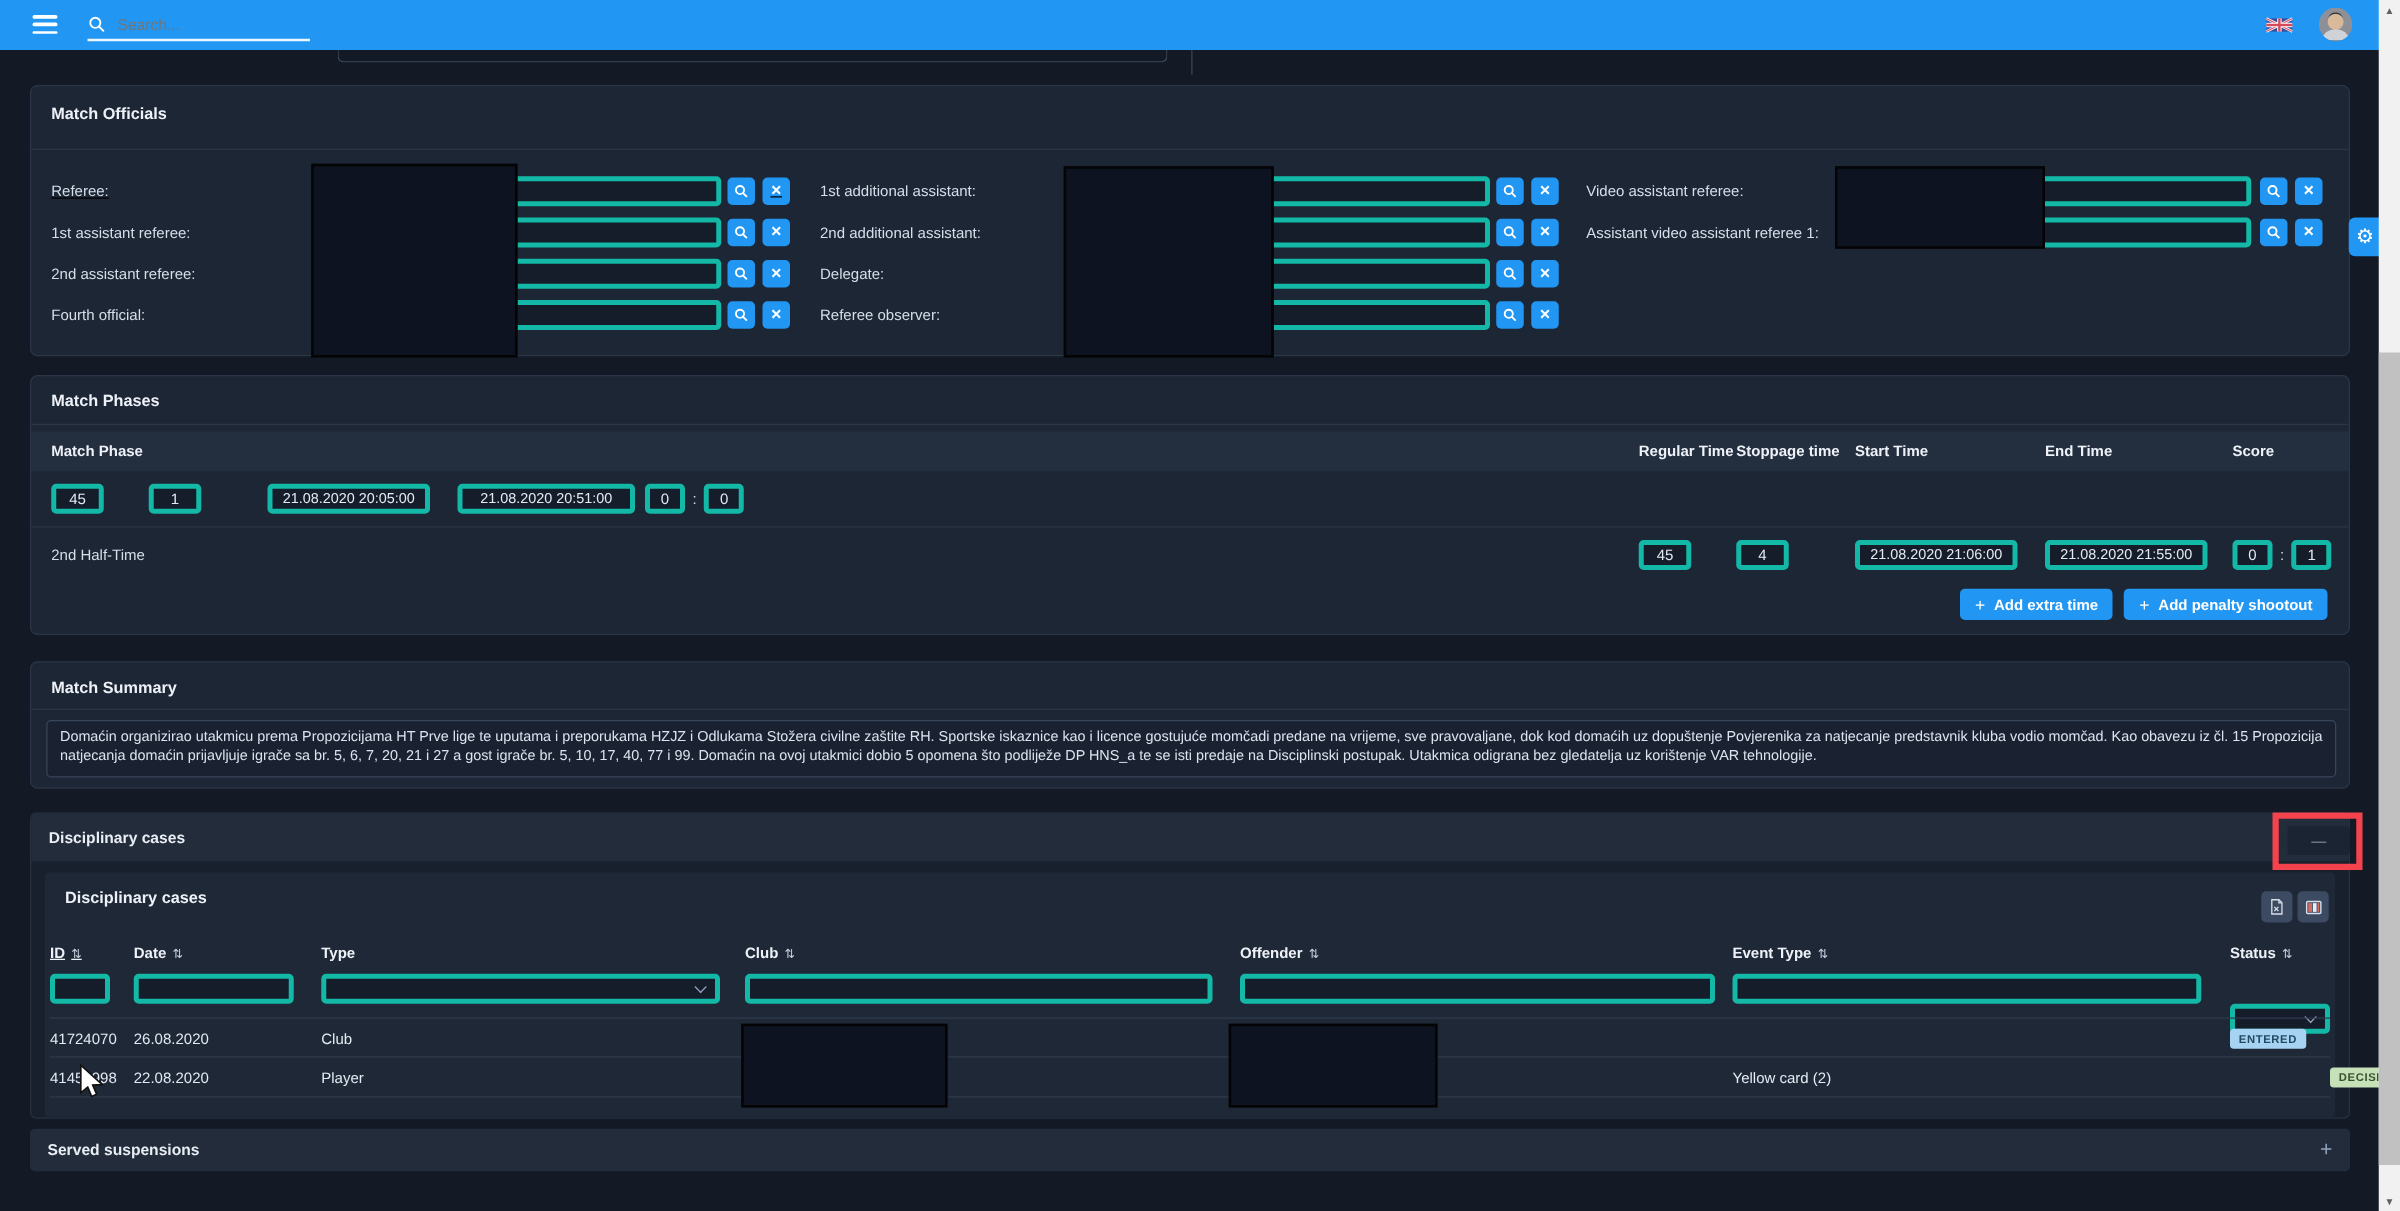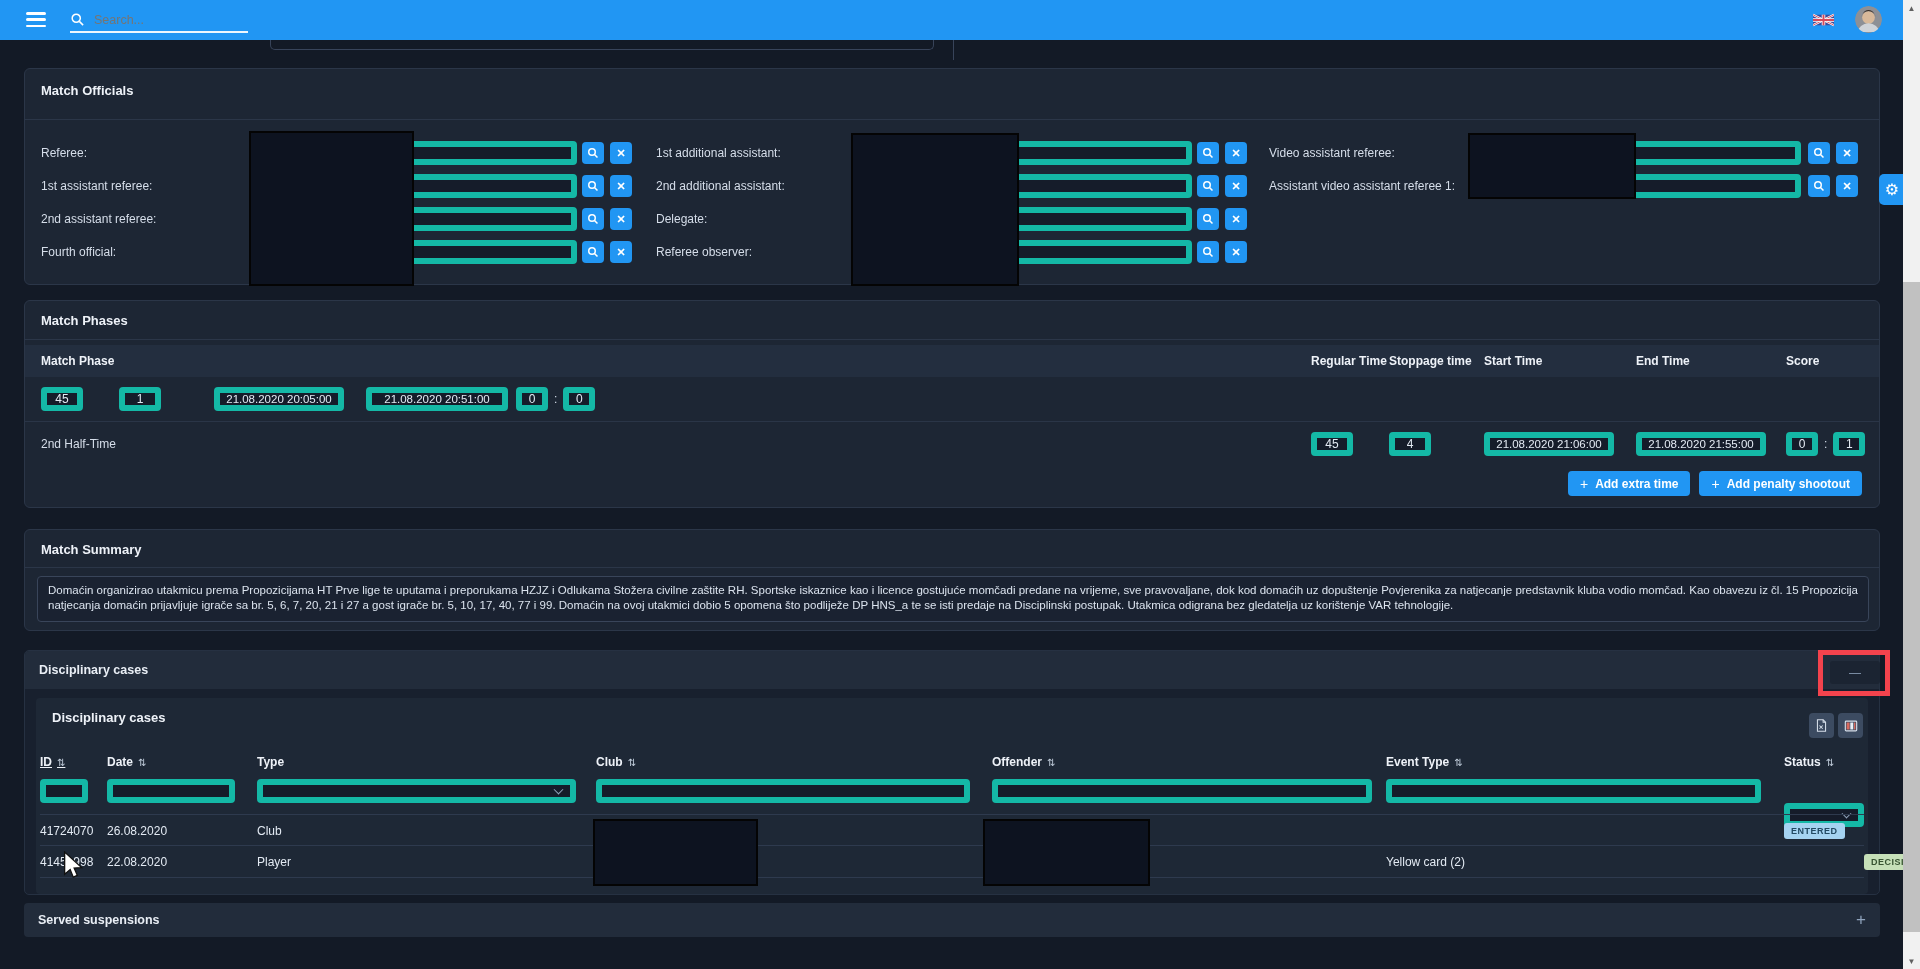--- a/index.html
+++ b/index.html
@@ -3,21 +3,21 @@
 <meta charset="utf-8">
 <style>
   html,body{margin:0;padding:0;background:#131a26;width:1920px;height:969px;overflow:hidden;
     font-family:"Liberation Sans",sans-serif;position:relative;}
   .abs{position:absolute;}
   .panel{position:absolute;background:#1d2634;border:1px solid #2b3648;border-radius:6px;box-sizing:border-box;}
   .ptitle{font-size:13px;font-weight:bold;color:#eef2f8;}
   .hdiv{position:absolute;left:0;right:0;height:1px;background:#2b3648;}
   .row{position:absolute;display:flex;align-items:center;}
   .lbl{font-size:12px;color:#d6deea;white-space:nowrap;flex:none;}
-  .inp{box-sizing:border-box;background:#151c2a;border:6px solid #14b8a6;border-radius:4px;height:24px;
+  .inp{box-sizing:border-box;background:#151c2a;border:4px solid #14b8a6;border-radius:4px;height:24px;
     color:#e3eaf3;font-size:12px;padding:0 8px;outline:none;}
   .ctr{text-align:center;padding:0 2px;}
   .sqbtn{width:22px;height:22px;border-radius:4px;background:#2196f3;display:flex;align-items:center;
     justify-content:center;flex:none;cursor:pointer;}
   .x{color:#fff;font-size:11px;line-height:1;font-weight:bold;}
   .redact{position:absolute;background:#0d1320;border:2px solid #040404;z-index:6;}
   .bluebtn{height:25px;background:#2196f3;border-radius:4px;color:#fff;font-size:12px;font-weight:bold;
     display:flex;align-items:center;padding:0 12px;gap:7px;cursor:pointer;}
   .plus{font-size:14px;font-weight:normal;}
   .secbar{position:absolute;background:#222c3b;display:flex;align-items:center;padding:0 14px;
@@ -79,21 +79,21 @@
   </div>
 </div>
 
 <div class="abs" style="left:270px;top:40px;width:662px;height:9px;border:1px solid #38445a;border-top:none;border-radius:0 0 5px 5px;"></div>
 <div class="abs" style="left:953px;top:40px;width:1px;height:20px;background:#38445a;"></div>
 
 <div class="panel" style="left:24px;top:68px;width:1856px;height:217px;">
   <div class="abs ptitle" style="left:16px;top:14px;">Match Officials</div>
   <div class="hdiv" style="top:50px;"></div>
 
-  <div class="row" style="left:16px;top:72px;width:591px;height:24px;">
+  <div class="row" style="left:16px;top:72px;width:591px;height:24px;text-decoration:underline;">
     <span class="lbl" style="width:230px;">Referee:</span>
     <input class="inp" style="flex: 1 1 0%; margin-right: 5px;">
     <div class="sqbtn" style="margin-right:6px;">
         <svg width="12" height="12" viewBox="0 0 24 24">
           <circle cx="10" cy="10" r="6.5" fill="none" stroke="#fff" stroke-width="3"></circle>
           <line x1="15" y1="15" x2="21" y2="21" stroke="#fff" stroke-width="3"></line>
         </svg>
       </div>
     <div class="sqbtn">
         <span class="x">✕</span>

